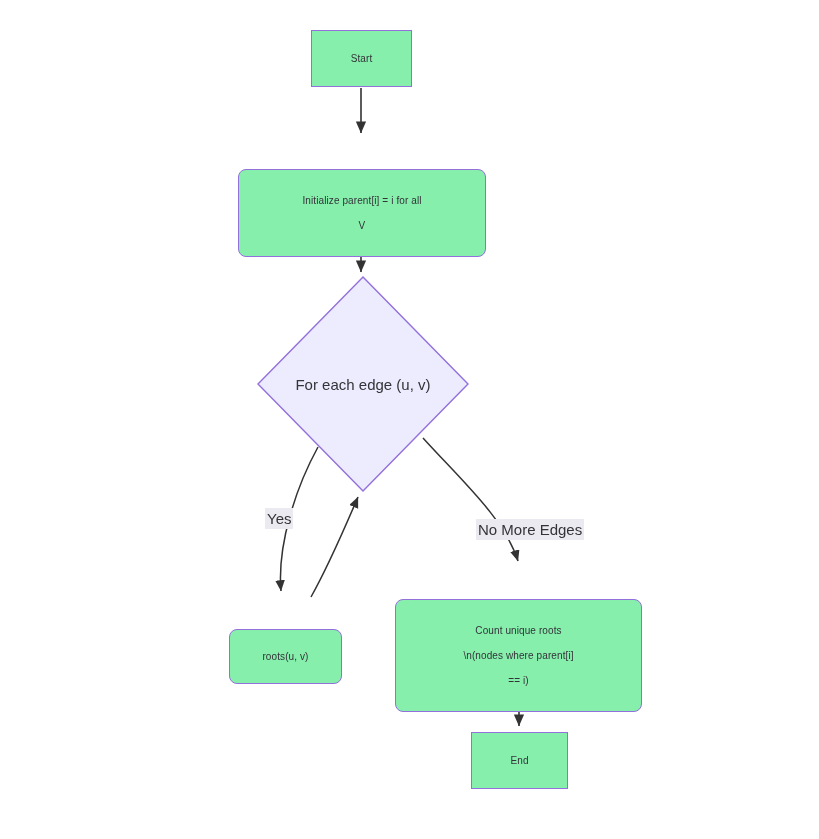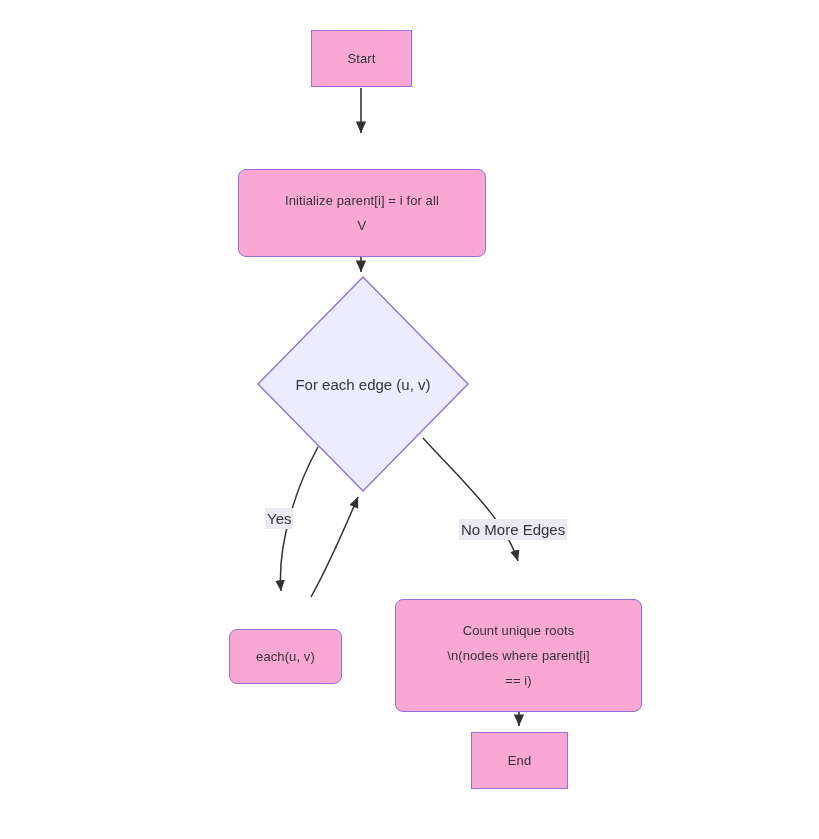--- a/index.html
+++ b/index.html
@@ -25,28 +25,28 @@
     position: absolute;
     left: 0;
     top: 0;
     width: 819px;
     height: 839px;
     pointer-events: none;
   }
   .node {
     position: absolute;
     box-sizing: border-box;
-    background: #f9a8d4;
+    background: #86efac;
     border: 1.4px solid #9370db;
     color: #333338;
     display: flex;
     align-items: center;
     justify-content: center;
     text-align: center;
-    font-size: 13px;
+    font-size: 10px;
     line-height: 25px;
     letter-spacing: 0.1px;
     white-space: pre-line;
     z-index: 3;
   }
   .node.rounded { border-radius: 8px; margin-top: 32px; }
   .node.sharp   { border-radius: 0px; }
 
   .diamond-wrap {
     position: absolute;
@@ -109,25 +109,25 @@
   <div class="node rounded" style="left:238px; top:137px; width:248px; height:88px;">Initialize parent[i] = i for all
 V</div>
 
   <div class="diamond-wrap" style="left:256px; top:275px; width:214px; height:218px;">
     <svg width="214" height="218" viewBox="0 0 214 218" xmlns="http://www.w3.org/2000/svg">
       <polygon points="107,2 212,109 107,216 2,109" fill="#ececfe" stroke="#9370db" stroke-width="1.4"></polygon>
     </svg>
     <div class="diamond-label">For each edge (u, v)</div>
   </div>
 
-  <div class="node rounded" style="left:229px; top:597px; width:113px; height:55px;">each(u, v)</div>
+  <div class="node rounded" style="left:229px; top:597px; width:113px; height:55px;">roots(u, v)</div>
 
   <div class="node sharp" style="left:471px; top:732px; width:97px; height:57px;">End</div>
 
   <div class="node rounded" style="left:395px; top:567px; width:247px; height:113px;">Count unique roots
 \n(nodes where parent[i]
 == i)</div>
 
   <div class="edge-label" style="left:258px; top:508px;margin-left:7px;">Yes</div>
 
-  <div class="edge-label" style="left:459px; top:519px;">No More Edges</div>
+  <div class="edge-label" style="left:476px; top:519px;">No More Edges</div>
 
 </div>
 
 </body></html>

